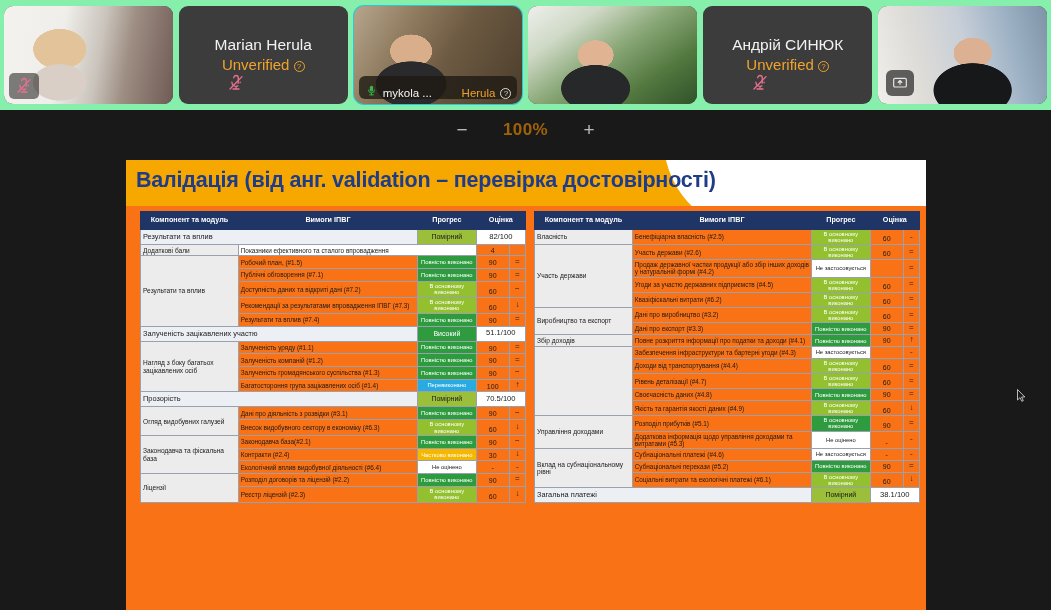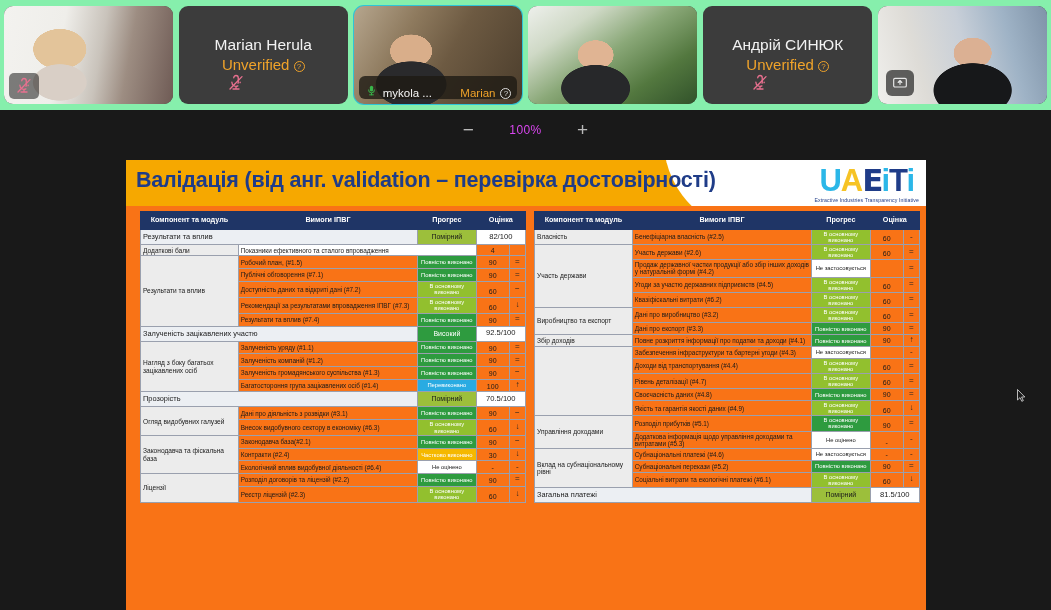--- a/index.html
+++ b/index.html
@@ -78,21 +78,21 @@
   }
 
   
   .zoombar {
     position: absolute; top: 110px; left: 0; width: 1051px; height: 40px;
     display: flex; align-items: center; justify-content: center; gap: 30px;
     background: #191919;
   }
   .zoombar .zbtn { color: #b9b9b9; font-size: 19px; cursor: pointer; user-select: none;
                    width: 22px; text-align: center; }
-  .zoombar .zval { color: #d946ef; font-size: 12px; font-weight: normal; letter-spacing: .4px; }
+  .zoombar .zval { color: #a16207; font-size: 17px; font-weight: bold; letter-spacing: .4px; }
 
   
   .slide {
     position: absolute; left: 126px; top: 160px;
     width: 800px; height: 528px; background: #f97316;
   }
   .title-band {
     position: relative; height: 46px; background: #F6A800; overflow: hidden;
   }
   .title-band:after {
@@ -170,21 +170,21 @@
           </svg></span>
       </div>
       <div class="tile active">
         <div class="tile-photo bg-b"></div>
         <div class="pill">
           <span><svg viewBox="0 0 24 24" width="13" height="13">
               <rect x="9" y="3" width="6" height="11" rx="3" fill="#39b54a"></rect>
               <path d="M6.5 11a5.5 5.5 0 0 0 11 0M12 17v3M8.5 20h7" fill="none" stroke="#39b54a" stroke-width="1.8" stroke-linecap="round"></path>
             </svg></span>
           <span class="pname">mykola ...</span>
-          <span class="pver">Marian</span>
+          <span class="pver">Herula</span>
           <span class="q2">?</span>
         </div>
       </div>
       <div class="tile">
         <div class="tile-photo bg-c"></div>
       </div>
       <div class="tile">
         <div class="name-only">
           <div class="nm">Андрій СИНЮК</div>
           <div class="vf">Unverified <span class="q">?</span></div>
@@ -207,26 +207,20 @@
 
   <div class="zoombar">
     <div class="zbtn">−</div>
     <div class="zval">100%</div>
     <div class="zbtn">+</div>
   </div>
 
   <div class="slide">
     <div class="title-band">
       <div class="title-txt">Валідація (від анг. validation – перевірка достовірності)</div>
-      <div class="logo">
-        <div class="lw">
-          <span class="u">U</span><span class="a">A</span><span class="e">E</span><span class="i1">i</span><span class="t">T</span><span class="i2">i</span>
-        </div>
-        <div class="tag">Extractive Industries Transparency Initiative</div>
-      </div>
     </div>
 
     <div class="tables">
       <table>
         <colgroup>
             <col class="c-comp">
             <col class="c-req">
             <col class="c-prog">
             <col class="c-score">
             <col class="c-tr">
@@ -278,21 +272,21 @@
             </tr>
             <tr>
               <td>Результати та вплив (#7.4)</td>
               <td class="prog full">Повністю виконано</td>
               <td class="score">90</td>
               <td class="trend">=</td>
             </tr>
             <tr class="section">
               <td colspan="2">Залученість зацікавлених участю</td>
               <td class="sec-prog high">Високий</td>
-              <td class="sec-score" colspan="2">92.5/100</td>
+              <td class="sec-score" colspan="2">51.1/100</td>
             </tr>
             <tr>
               <td class="comp" rowspan="4">Нагляд з боку багатьох зацікавлених осіб</td>
               <td>Залученість уряду (#1.1)</td>
               <td class="prog full">Повністю виконано</td>
               <td class="score">90</td>
               <td class="trend">=</td>
             </tr>
             <tr>
               <td>Залученість компаній (#1.2)</td>
@@ -493,21 +487,21 @@
             </tr>
             <tr>
               <td>Соціальні витрати та екологічні платежі (#6.1)</td>
               <td class="prog mostly">В основному виконано</td>
               <td class="score">60</td>
               <td class="trend">↓</td>
             </tr>
             <tr class="section">
               <td colspan="2">Загальна платежі</td>
               <td class="sec-prog ">Помірний</td>
-              <td class="sec-score" colspan="2">81.5/100</td>
+              <td class="sec-score" colspan="2">38.1/100</td>
             </tr>
           </tbody>
       </table>
     </div>
 
     <svg class="cursor" viewBox="0 0 9 13">
       <path d="M0.5 0.5 L0.5 11 L3 8.6 L4.8 12.3 L6.3 11.6 L4.6 8 L7.8 8 Z" fill="#1a1a1a" stroke="#ffffff" stroke-width="0.7"></path>
     </svg>
   </div>
 </div>

